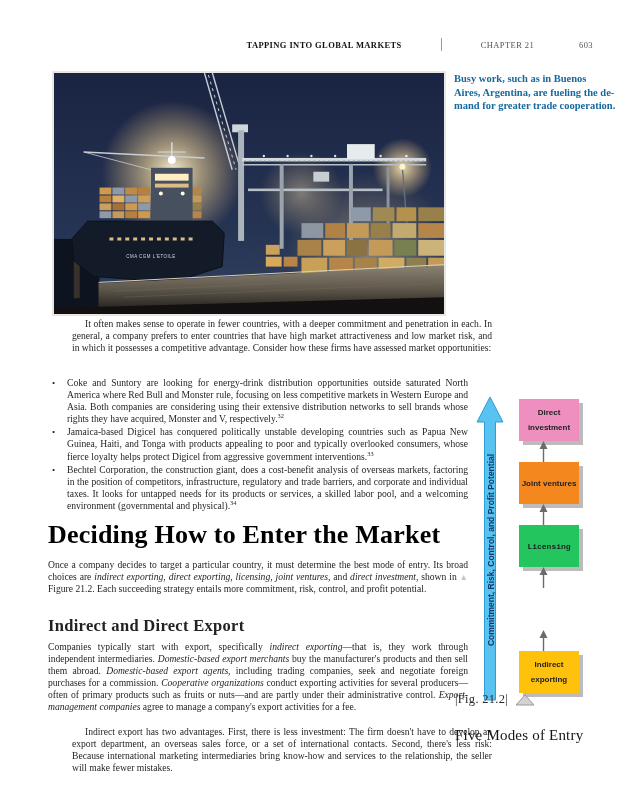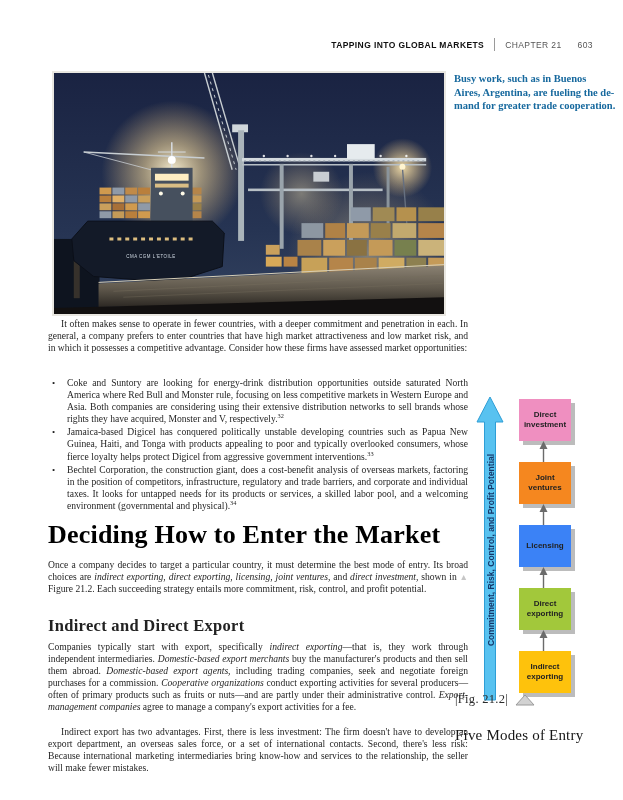--- a/index.html
+++ b/index.html
@@ -1,58 +1,58 @@
 <!DOCTYPE html>
 <html><head>
 <meta charset="utf-8">
 <style>
   html,body{margin:0;padding:0;background:#ffffff;}
   #page{position:relative;width:623px;height:800px;background:#ffffff;overflow:hidden;
         font-family:"Liberation Serif","DejaVu Serif",serif;color:#1f1f1f;}
 
   
   .hdr{position:absolute;top:38px;left:48px;width:545px;display:flex;align-items:center;
-       justify-content:flex-end;font-family:Liberation Sans, sans-serif;
-       font-size:8.5px;letter-spacing:.4px;}
+       justify-content:flex-end;font-family:Liberation Serif, serif;
+       font-size:8.5px;letter-spacing:.4px;gap:29px;}
   .hdr .t{font-weight:bold;color:#111;}
   .hdr .div{width:1px;height:13px;background:#9a9a9a;margin:0 10px;}
   .hdr .ch{color:#555;}
   .hdr .pg{color:#555;margin-left:16px;}
 
   
   .photo{position:absolute;left:52px;top:71px;width:394px;height:245px;box-sizing:border-box;
          border:2px solid #e9e7e1;background:#1b2545;}
   .photo svg{display:block;width:100%;height:100%;}
 
   
   .cap{position:absolute;left:454px;top:72px;width:164px;font-size:10.5px;line-height:13.6px;
        font-weight:600;color:#17699e;}
 
   
   .col{position:absolute;left:48px;width:420px;font-size:9.6px;line-height:12.1px;text-align:justify;}
-  .indent{text-indent:13px;}
+  .indent{text-indent:13px;margin-left:24px;}
   .it{font-style:italic;margin-top:18px;}
   .sup{font-size:6.3px;vertical-align:super;line-height:0;}
   .tri{color:#c6c6c6;font-size:8.5px;}
   .blist{position:absolute;left:48px;top:377px;width:420px;}
   .bitem{position:relative;padding-left:19px;font-size:9.6px;line-height:12.1px;text-align:justify;margin-bottom:1px;}
   .bdot{position:absolute;left:4px;top:0;font-size:9px;}
   .h1{position:absolute;left:48px;top:520px;width:440px;font-size:26px;font-weight:bold;color:#000;
       letter-spacing:.2px;text-align:left;line-height:30px;}
   .h2{position:absolute;left:48px;top:616px;width:420px;font-size:16.5px;font-weight:bold;color:#222;
       letter-spacing:.3px;line-height:20px;}
 
   
   .fig-arrow{position:absolute;left:476px;top:396px;width:28px;height:306px;}
   .fig-arrow-label{position:absolute;left:346px;top:543px;width:290px;height:14px;
       transform:rotate(-90deg);font-family:"Liberation Sans","DejaVu Sans",sans-serif;
       font-size:8.5px;font-weight:bold;color:#14386b;text-align:center;line-height:14px;}
-  .fbox{position:absolute;left:519px;width:52px;height:42px;display:flex;align-items:center;
+  .fbox{position:absolute;left:519px;width:60px;height:42px;display:flex;align-items:center;
       justify-content:center;text-align:center;font-family:"Liberation Sans","DejaVu Sans",sans-serif;
-      font-size:8px;font-weight:bold;color:#222;line-height:10px;box-shadow:4px 4px 0 #bcbcbc;}
+      font-size:8px;font-weight:bold;color:#222;line-height:15px;box-shadow:4px 4px 0 #bcbcbc;}
   .conn{position:absolute;left:538px;width:11px;height:21px;}
   .figtag{position:absolute;left:455px;top:692px;display:flex;align-items:center;
       font-size:12.5px;color:#2b2b2b;letter-spacing:.3px;}
   .figtag svg{margin-left:7px;}
   .figtitle{position:absolute;left:455px;top:727px;font-size:15px;line-height:16.5px;color:#161616;
       letter-spacing:.2px;}
 </style>
 </head>
 <body>
 
@@ -249,26 +249,25 @@
   <div class="fbox" style="top: 399px; background: rgb(239, 143, 192);">Direct investment</div>
   <svg class="conn" style="top:441px;" viewBox="0 0 11 21">
       <line x1="5.5" y1="21" x2="5.5" y2="6" stroke="#6b6b6b" stroke-width="1.4"></line>
       <polygon points="5.5,0 1.5,8 9.5,8" fill="#6b6b6b"></polygon>
     </svg>
   <div class="fbox" style="top: 462px; background: rgb(245, 135, 31);">Joint ventures</div>
   <svg class="conn" style="top:504px;" viewBox="0 0 11 21">
       <line x1="5.5" y1="21" x2="5.5" y2="6" stroke="#6b6b6b" stroke-width="1.4"></line>
       <polygon points="5.5,0 1.5,8 9.5,8" fill="#6b6b6b"></polygon>
     </svg>
-  <div class="fbox" style="top: 525px; background: #3b82f6;">Licensing</div>
+  <div class="fbox" style="top: 525px; background: #22c55e; font-family: Liberation Mono, monospace;">Licensing</div>
   <svg class="conn" style="top:567px;" viewBox="0 0 11 21">
       <line x1="5.5" y1="21" x2="5.5" y2="6" stroke="#6b6b6b" stroke-width="1.4"></line>
       <polygon points="5.5,0 1.5,8 9.5,8" fill="#6b6b6b"></polygon>
     </svg>
-  <div class="fbox" style="top: 588px; background: rgb(162, 200, 59);">Direct exporting</div>
   <svg class="conn" style="top:630px;" viewBox="0 0 11 21">
       <line x1="5.5" y1="21" x2="5.5" y2="6" stroke="#6b6b6b" stroke-width="1.4"></line>
       <polygon points="5.5,0 1.5,8 9.5,8" fill="#6b6b6b"></polygon>
     </svg>
   <div class="fbox" style="top: 651px; background: rgb(254, 194, 12);">Indirect exporting</div>
 
   <div class="figtag">
     <span>|Fig. 21.2|</span>
     <svg width="20" height="12" viewBox="0 0 20 12">
       <polygon points="10,1 19,11 1,11" fill="#d2d2d2" stroke="#9a9a9a" stroke-width="1"></polygon>

